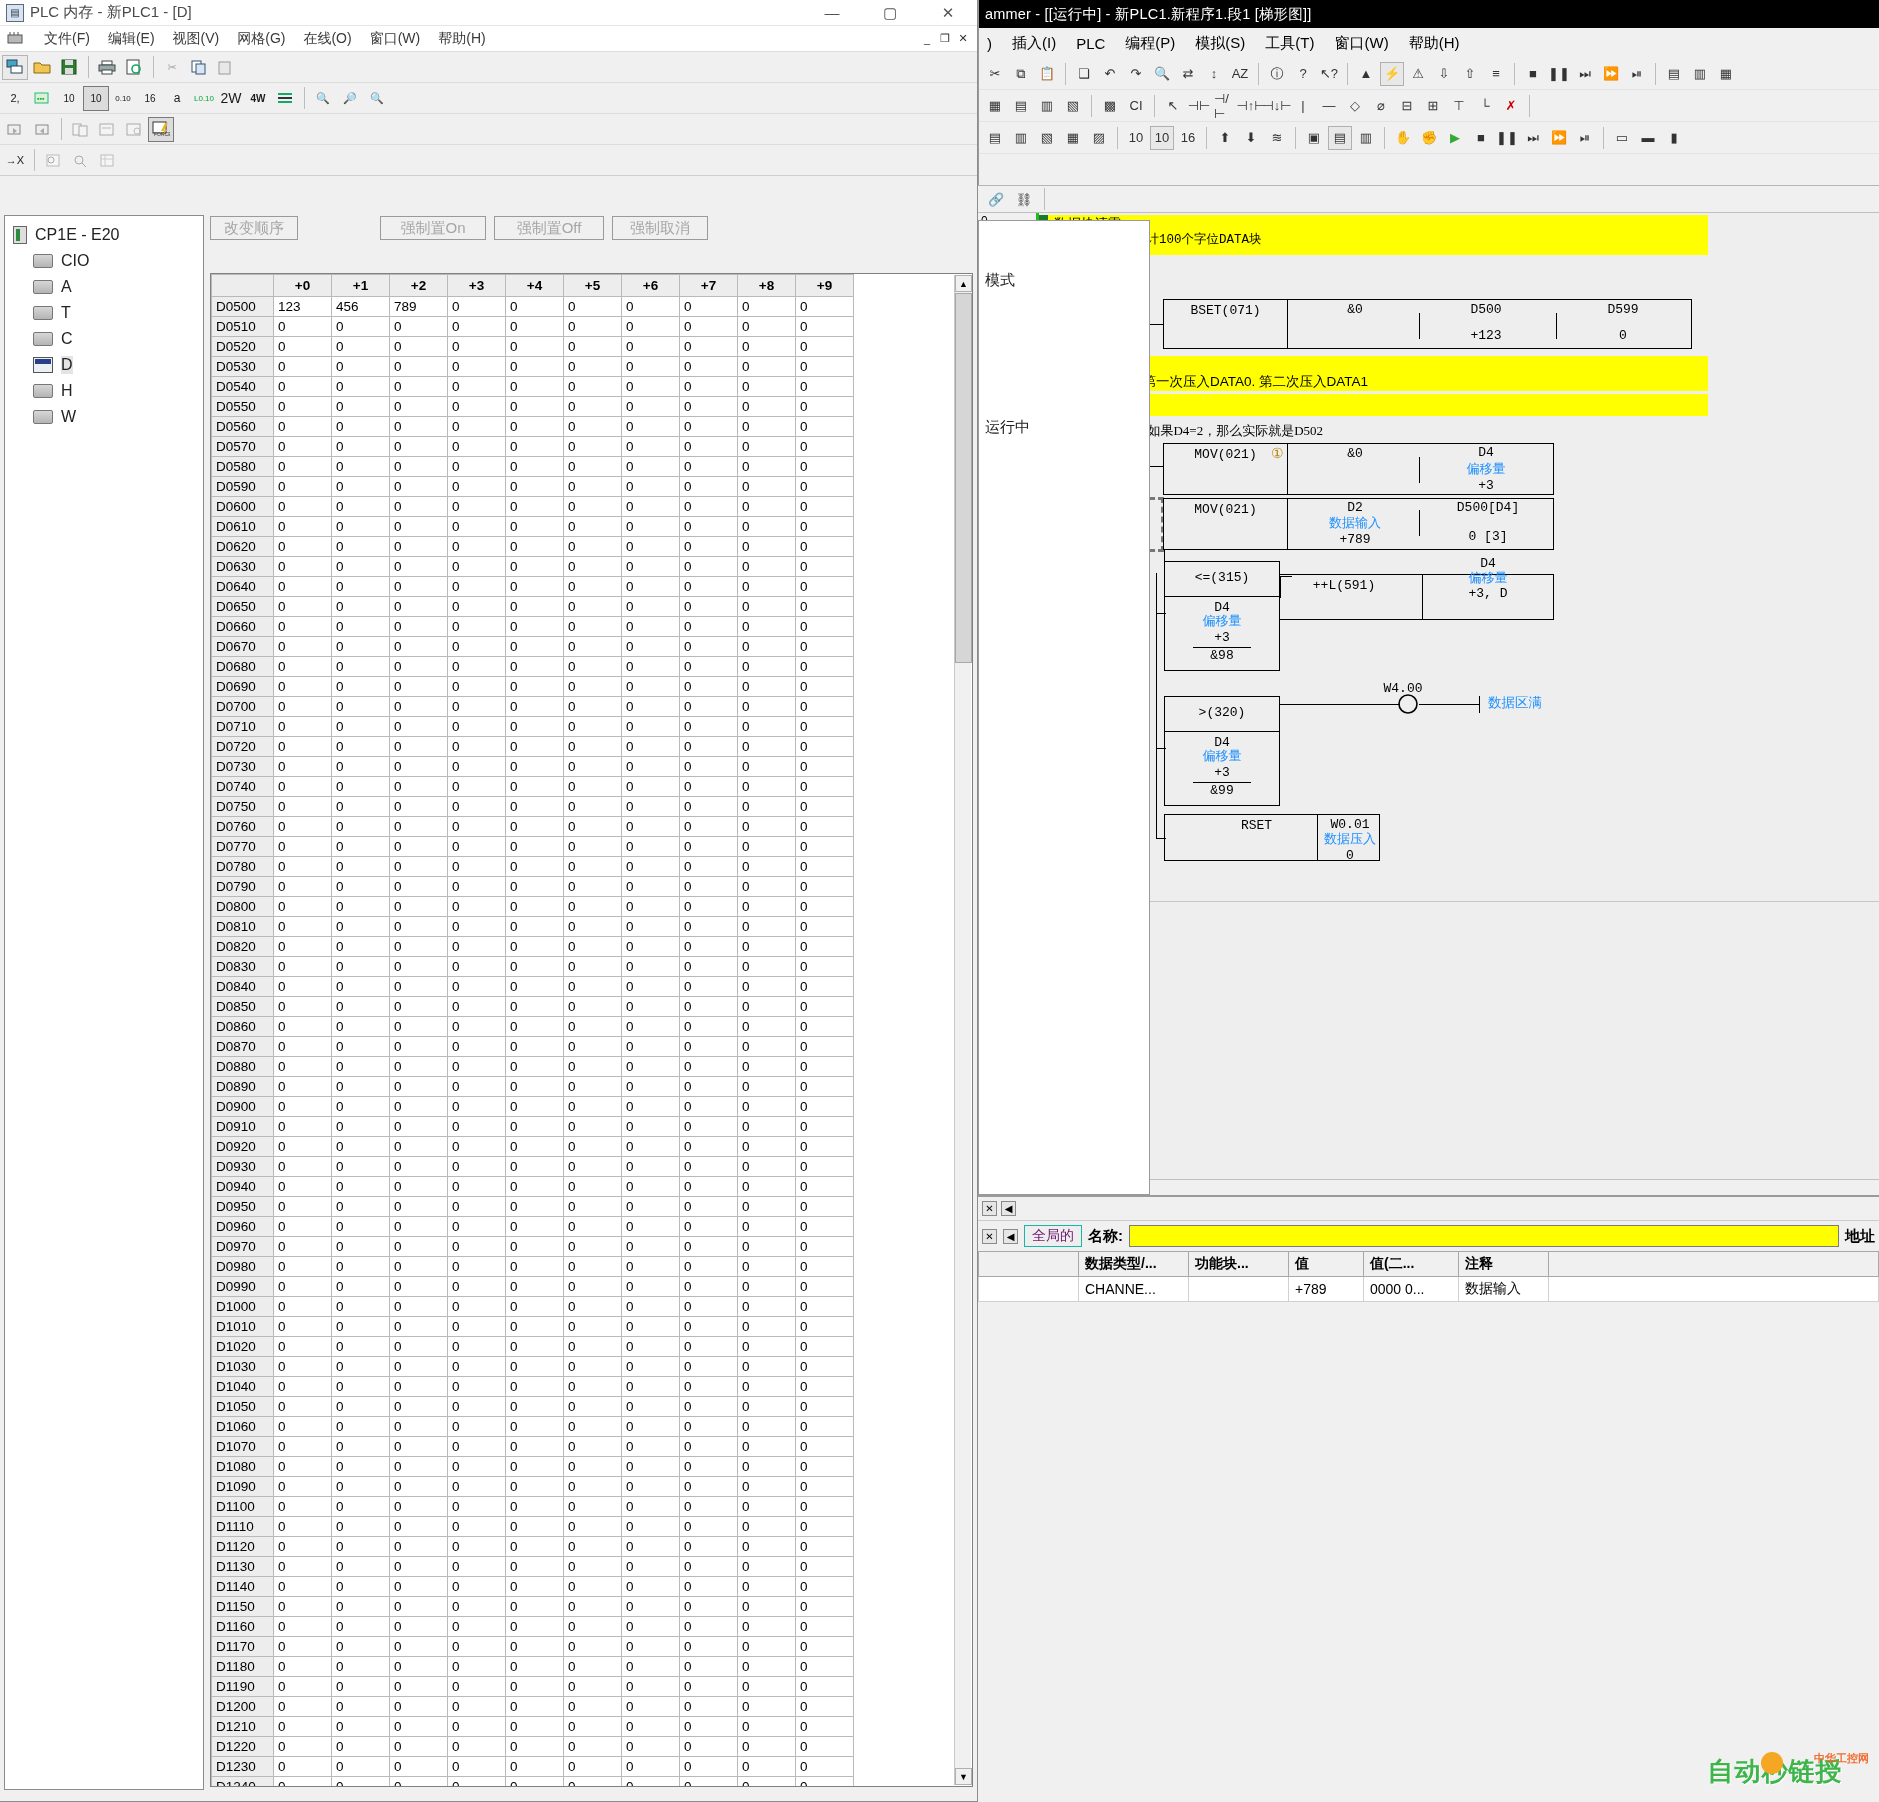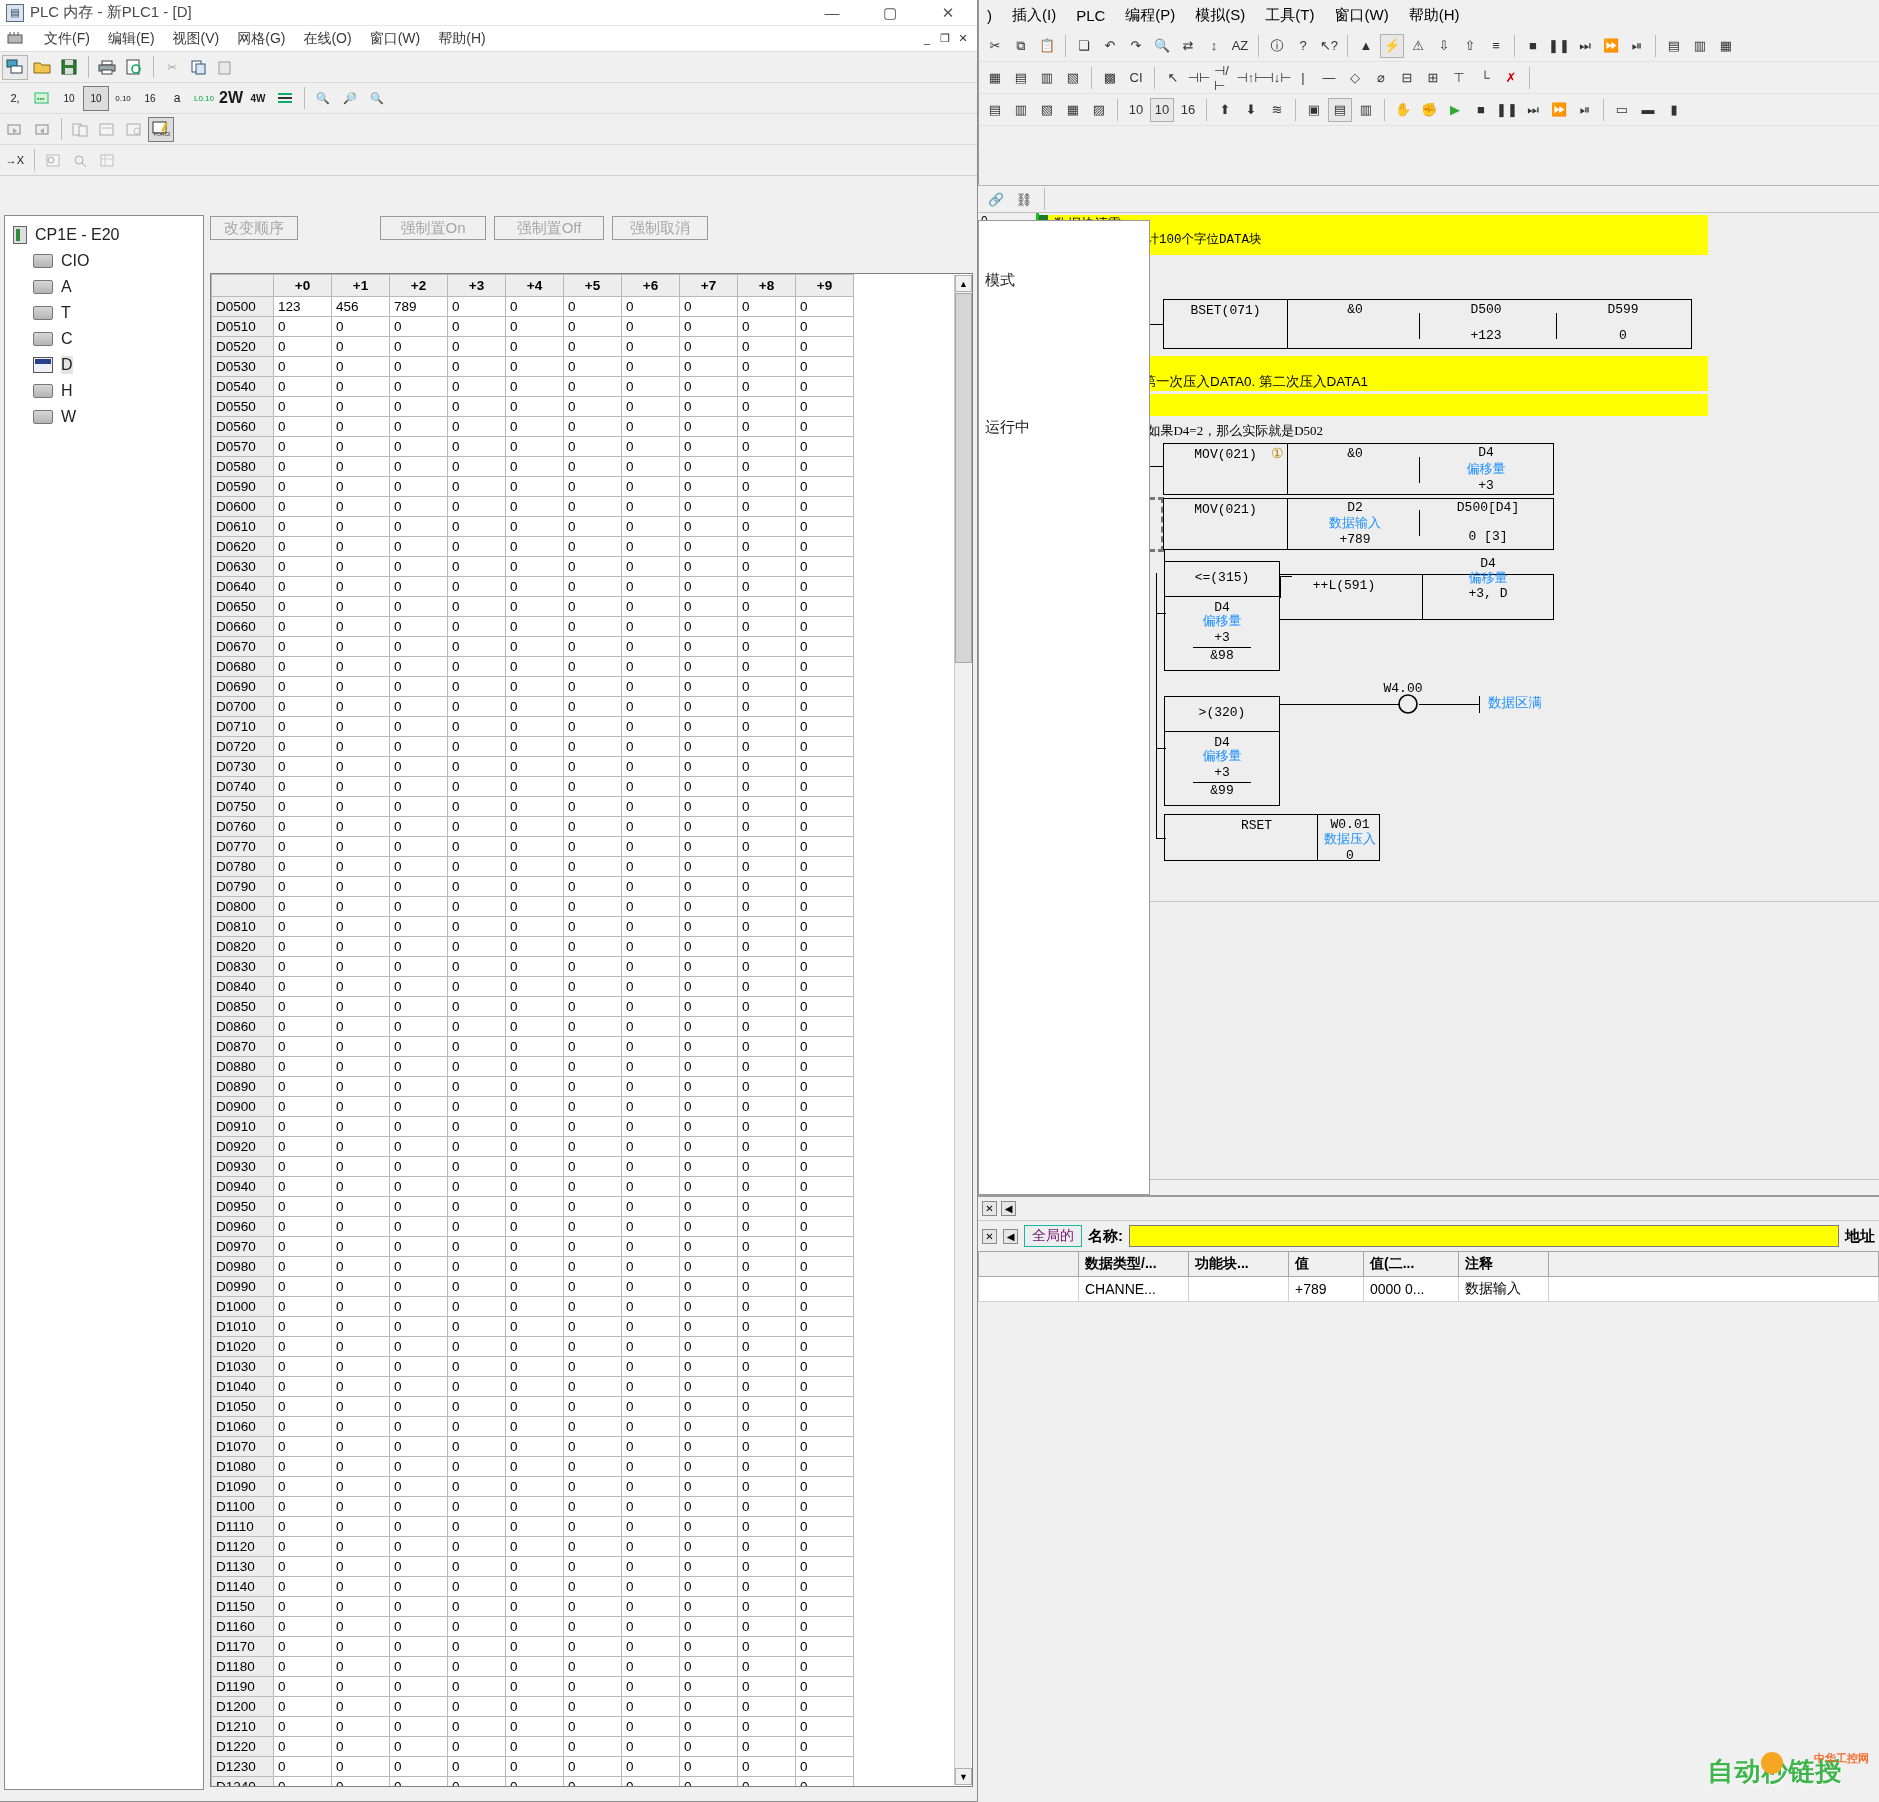--- a/index.html
+++ b/index.html
@@ -243,20 +243,23 @@
   .wm-g { color: #3db54a; text-shadow: 1px 1px 0 #fff; }
   .wm-sub { position: absolute; right: 10px; bottom: 36px; font-size: 11px; color: #f26d30; font-weight: bold; margin-left: 42px;}
   .wm-dot { position:absolute; right: 96px; bottom: 28px; width: 22px; height:22px; background:#f5a623; border-radius:50%; }
 </style>
 </head>
 <body>
 
 <div id="root">
 
   <div id="cxp">
+    <div class="cxp-title">
+      <span>ammer - [[运行中] - 新PLC1.新程序1.段1 [梯形图]]</span>
+    </div>
     <div class="cxp-menu">
       <span>)</span>
       <span>插入(I)</span>
       <span>PLC</span>
       <span>编程(P)</span>
       <span>模拟(S)</span>
       <span>工具(T)</span>
       <span>窗口(W)</span>
       <span>帮助(H)</span>
     </div>
@@ -670,21 +673,21 @@
             <rect x="1" y="2" width="13" height="10" fill="#d9f2d9" stroke="#2b7"></rect>
             <text x="3" y="10" font-size="7" fill="#2a2">▪▪▪</text>
           </svg>
       </div>
       <div class="pmb" style="font-size:10px">10</div>
       <div class="pmb active" style="font-size:10px">10</div>
       <div class="pmb" style="font-size:8px">0.10</div>
       <div class="pmb" style="font-size:10px">16</div>
       <div class="pmb" style="font-size:12px">a</div>
       <div class="pmb" style="font-size:8px;color:#0a3">L0.10</div>
-      <div class="pmb" style="font-size:16px;font-weight:bold">2W</div>
+      <div class="pmb" style="font-size:14px;font-weight:normal">2W</div>
       <div class="pmb" style="font-size:10px;font-weight:bold">4W</div>
       <div class="pmb">
         <svg width="16" height="14">
             <line x1="1" y1="3" x2="15" y2="3" stroke="#1a6" stroke-width="2"></line>
             <line x1="1" y1="7" x2="15" y2="7" stroke="#333" stroke-width="2"></line>
             <line x1="1" y1="11" x2="15" y2="11" stroke="#1a6" stroke-width="2"></line>
           </svg>
       </div>
       <div class="pm-sep"></div>
       <div class="pmb">🔍</div>

